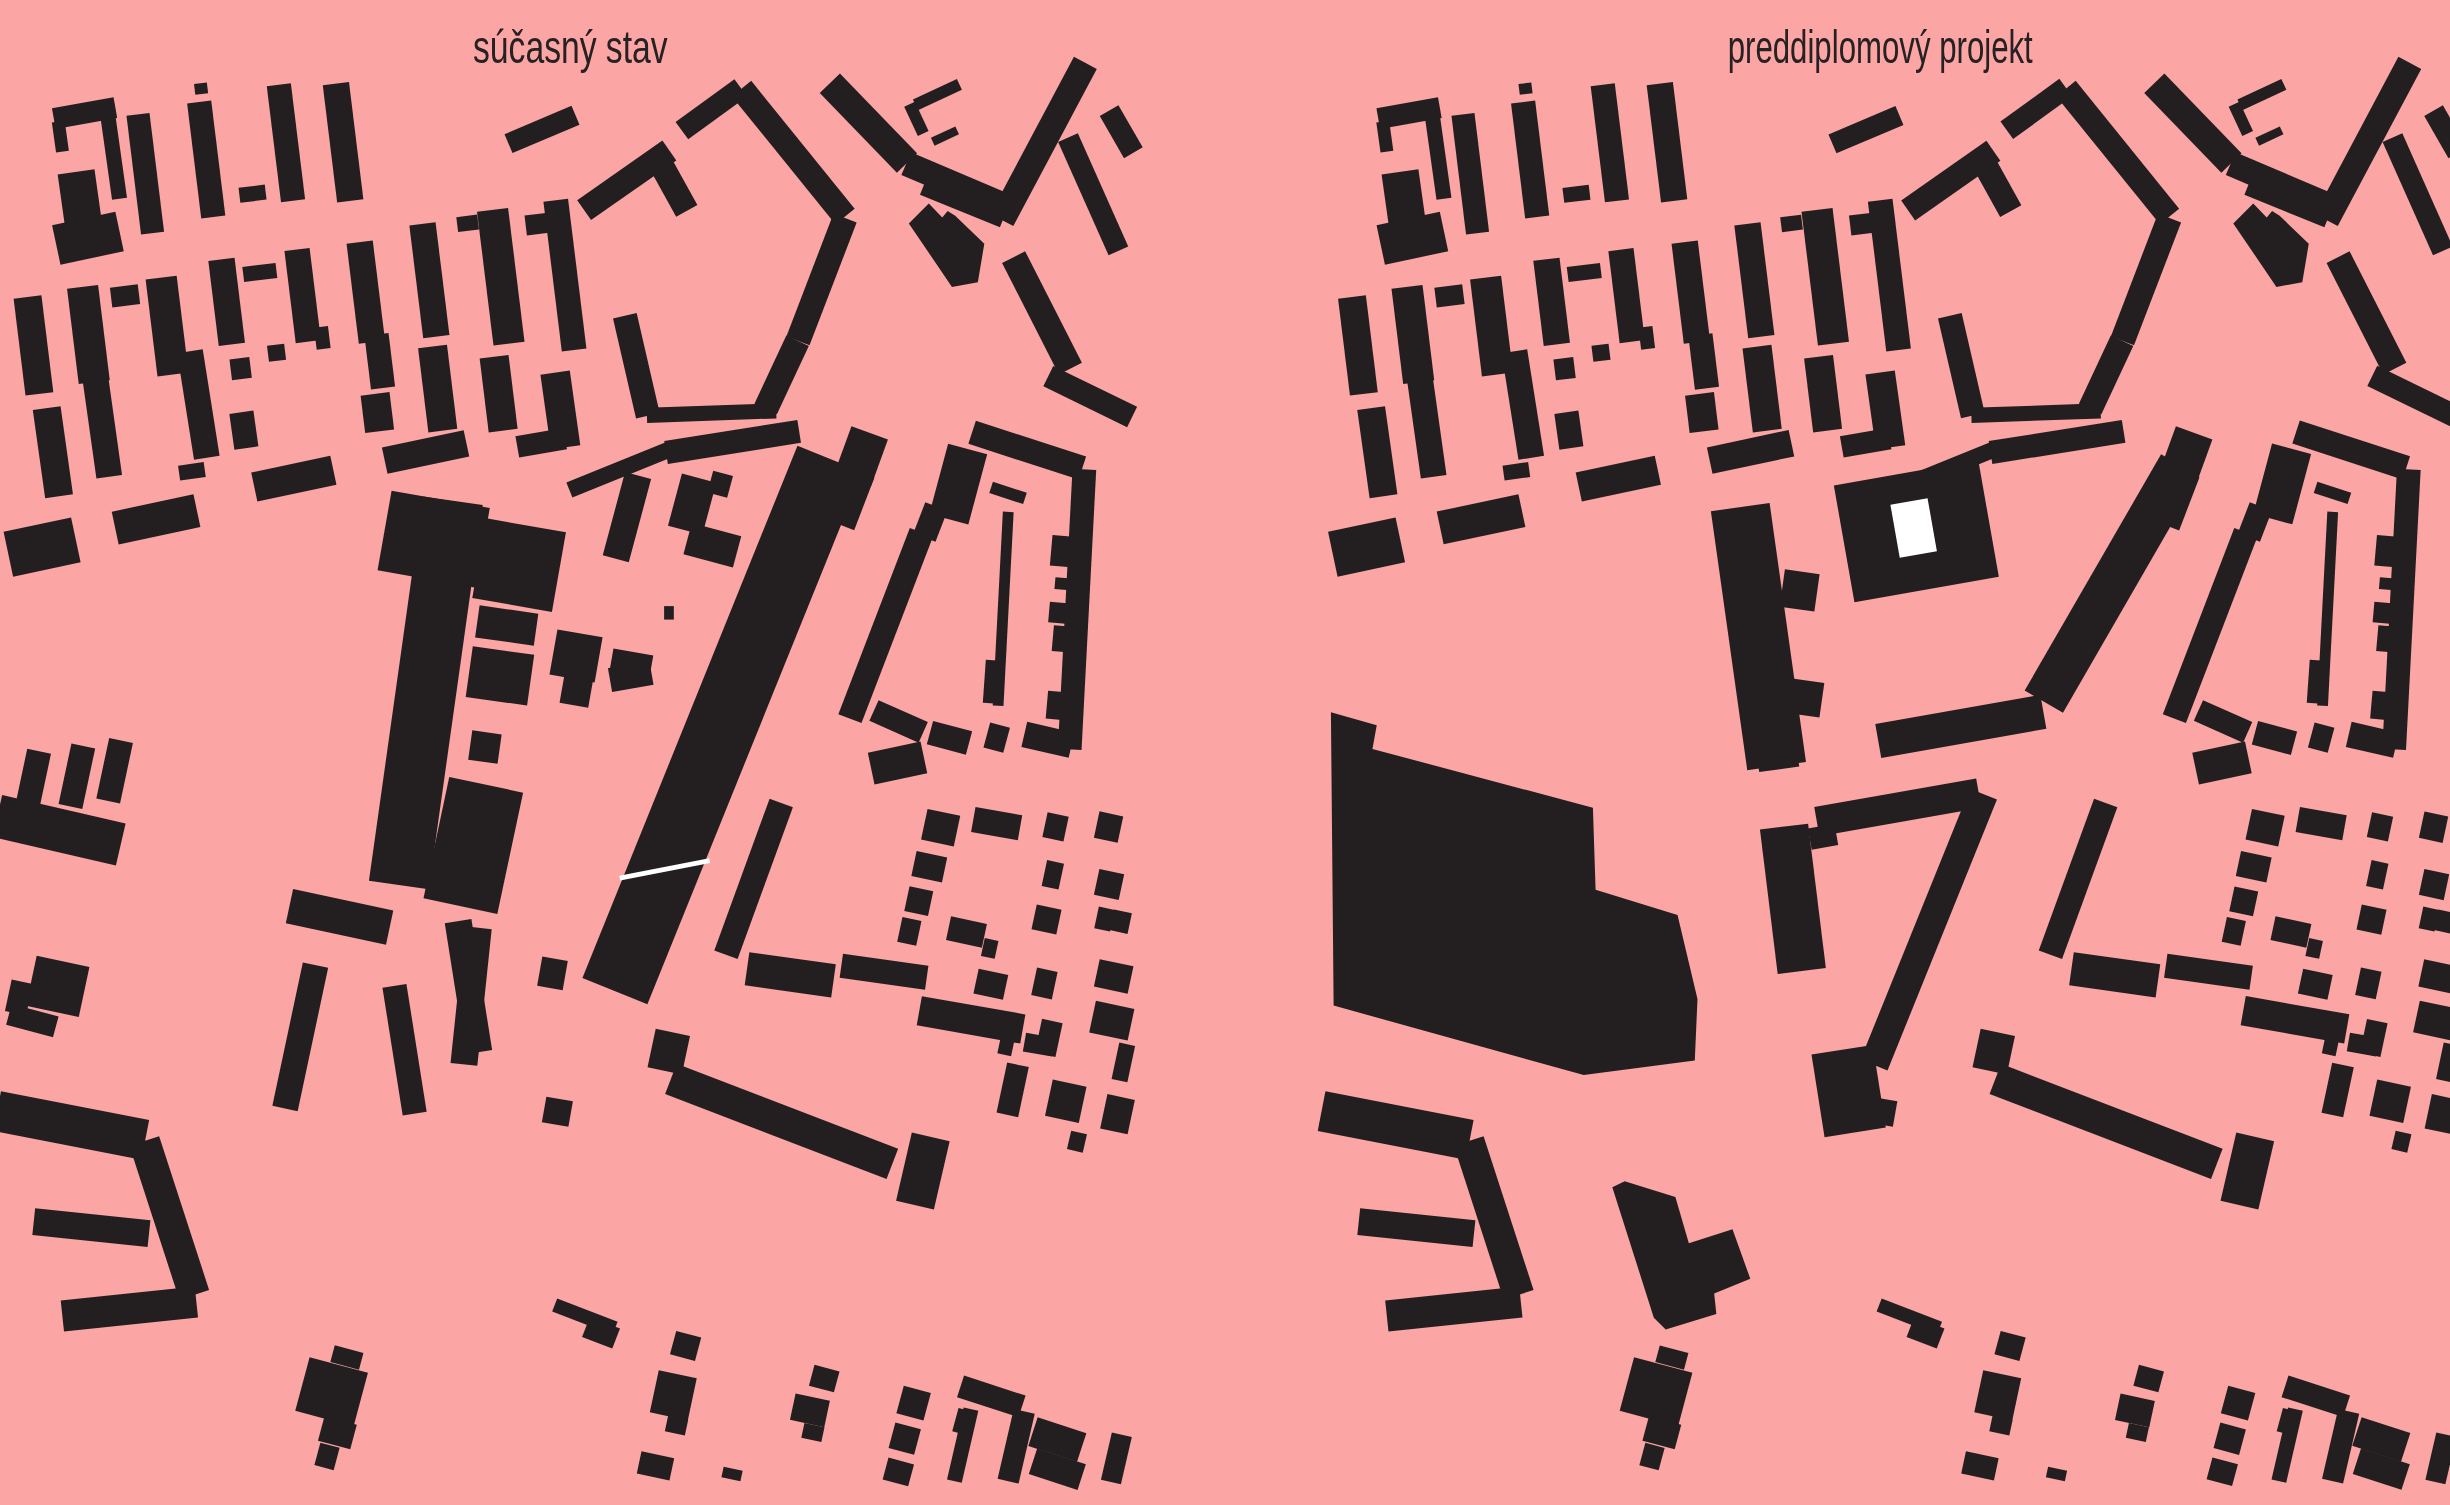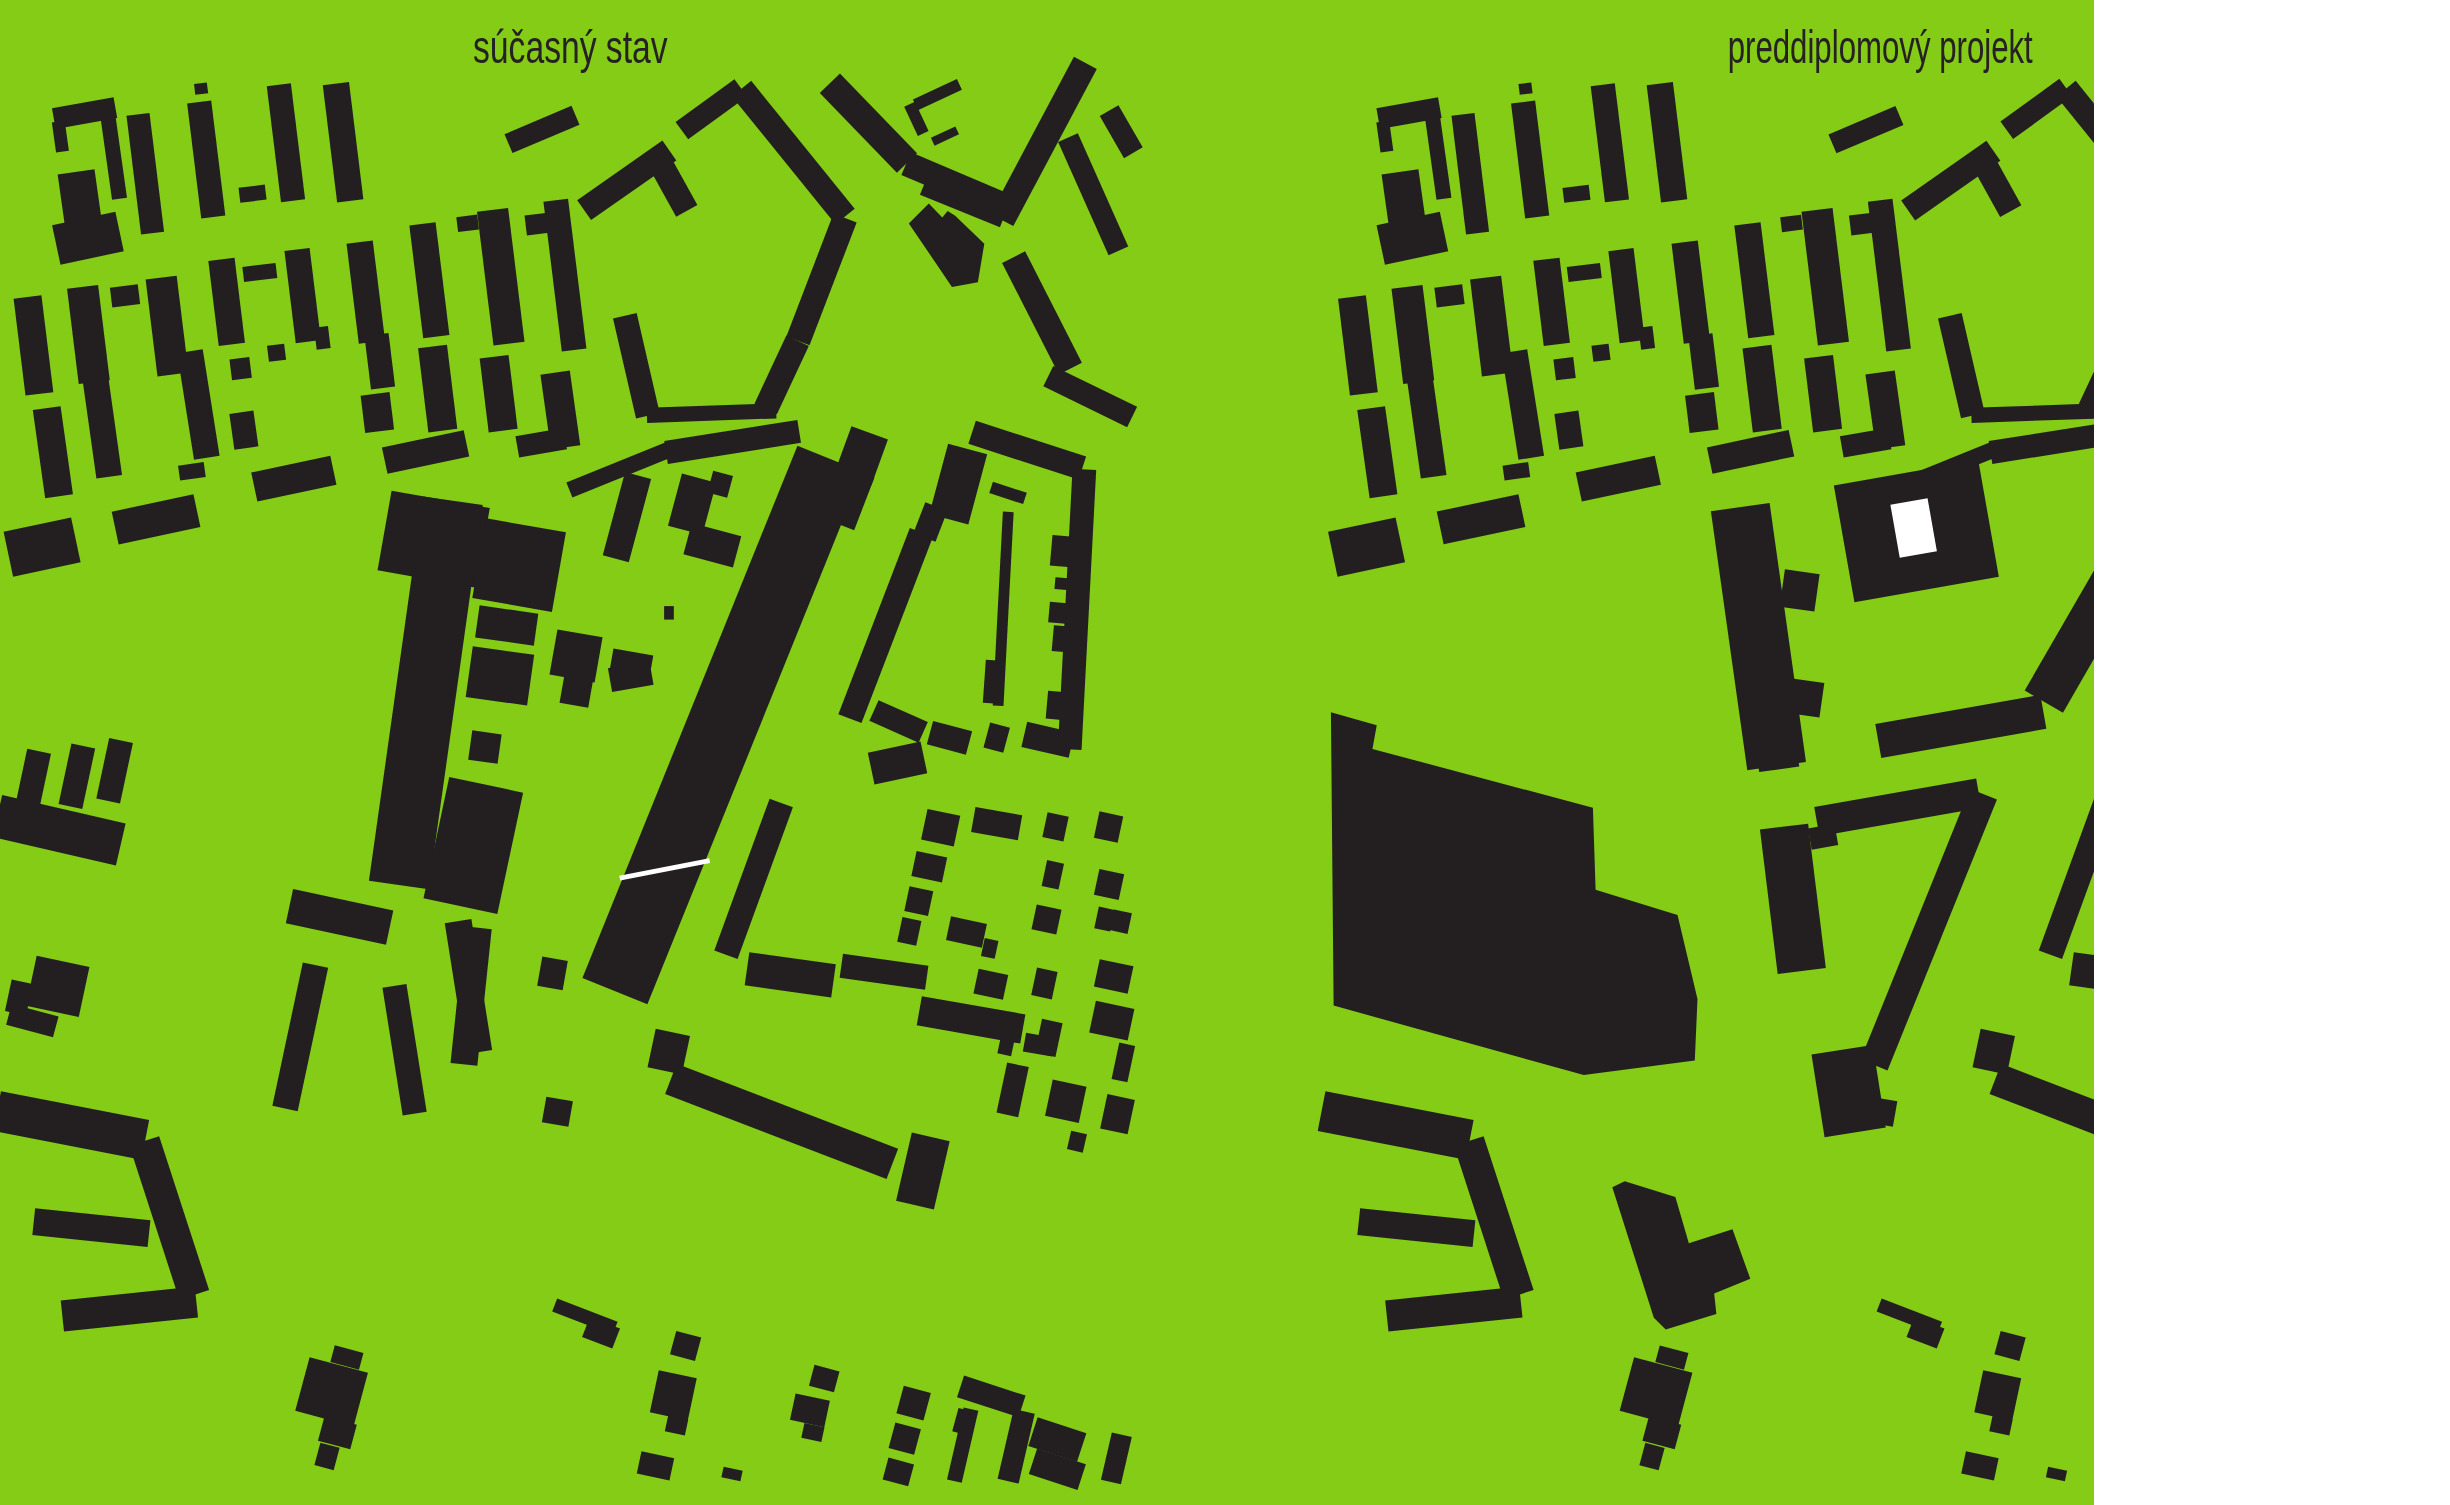--- a/index.html
+++ b/index.html
@@ -1,14 +1,14 @@
 <!DOCTYPE html>
 <html style="font-size:8.6px"><head><meta charset="utf-8"><style>
 html,body{margin:0;padding:0;background:#fff;}
-.wrap{position:relative;width:2094px;height:1506px;background:#84cc16;overflow:hidden;}
+.wrap{position:relative;width:2450px;height:1506px;background:#fca5a5;overflow:hidden;}
 </style></head><body>
 <div class="wrap">
 <svg width="2450" height="1506" viewBox="0 0 4545 2793">
 <rect x="99" y="190" width="116" height="39" transform="rotate(-10 157 210)" fill="#231f20"></rect>
 <rect x="2556" y="190" width="116" height="39" transform="rotate(-10 2614 210)" fill="#231f20"></rect>
 <rect x="197" y="214" width="28" height="155" transform="rotate(-8 211 292)" fill="#231f20"></rect>
 <rect x="2654" y="214" width="28" height="155" transform="rotate(-8 2668 292)" fill="#231f20"></rect>
 <rect x="100" y="225" width="24" height="56" transform="rotate(-8 112 253)" fill="#231f20"></rect>
 <rect x="2557" y="225" width="24" height="56" transform="rotate(-8 2569 253)" fill="#231f20"></rect>
 <rect x="114" y="318" width="69" height="105" transform="rotate(-8 148 371)" fill="#231f20"></rect>

